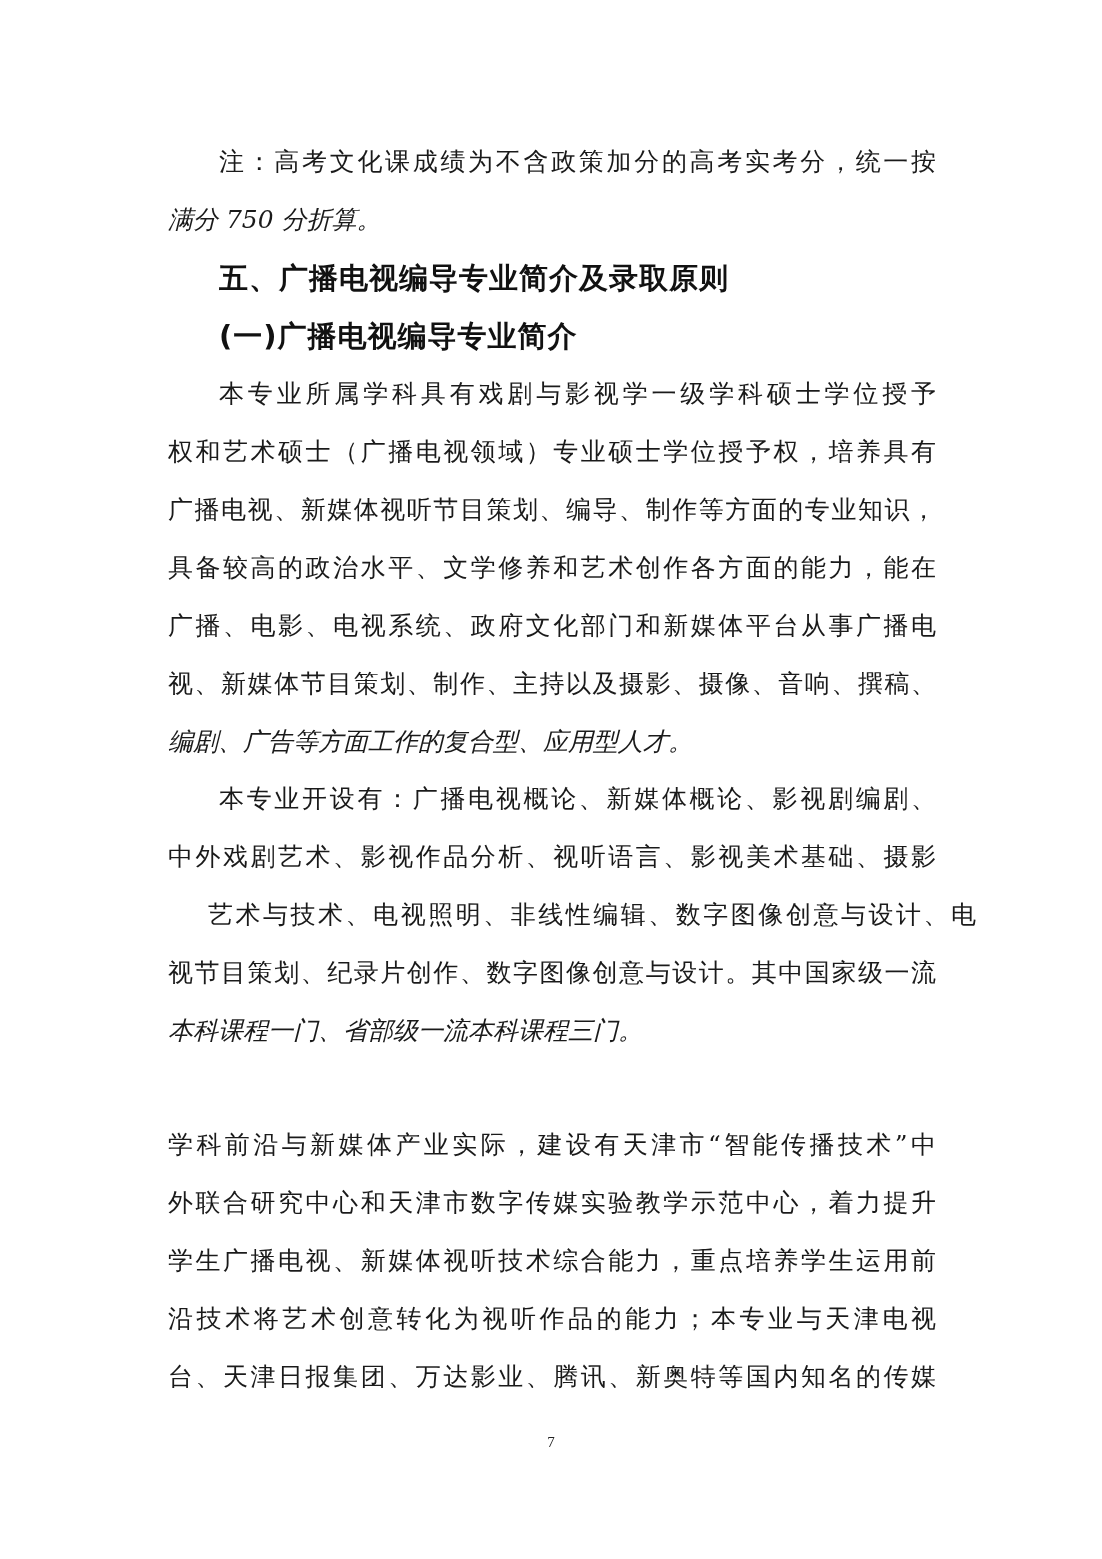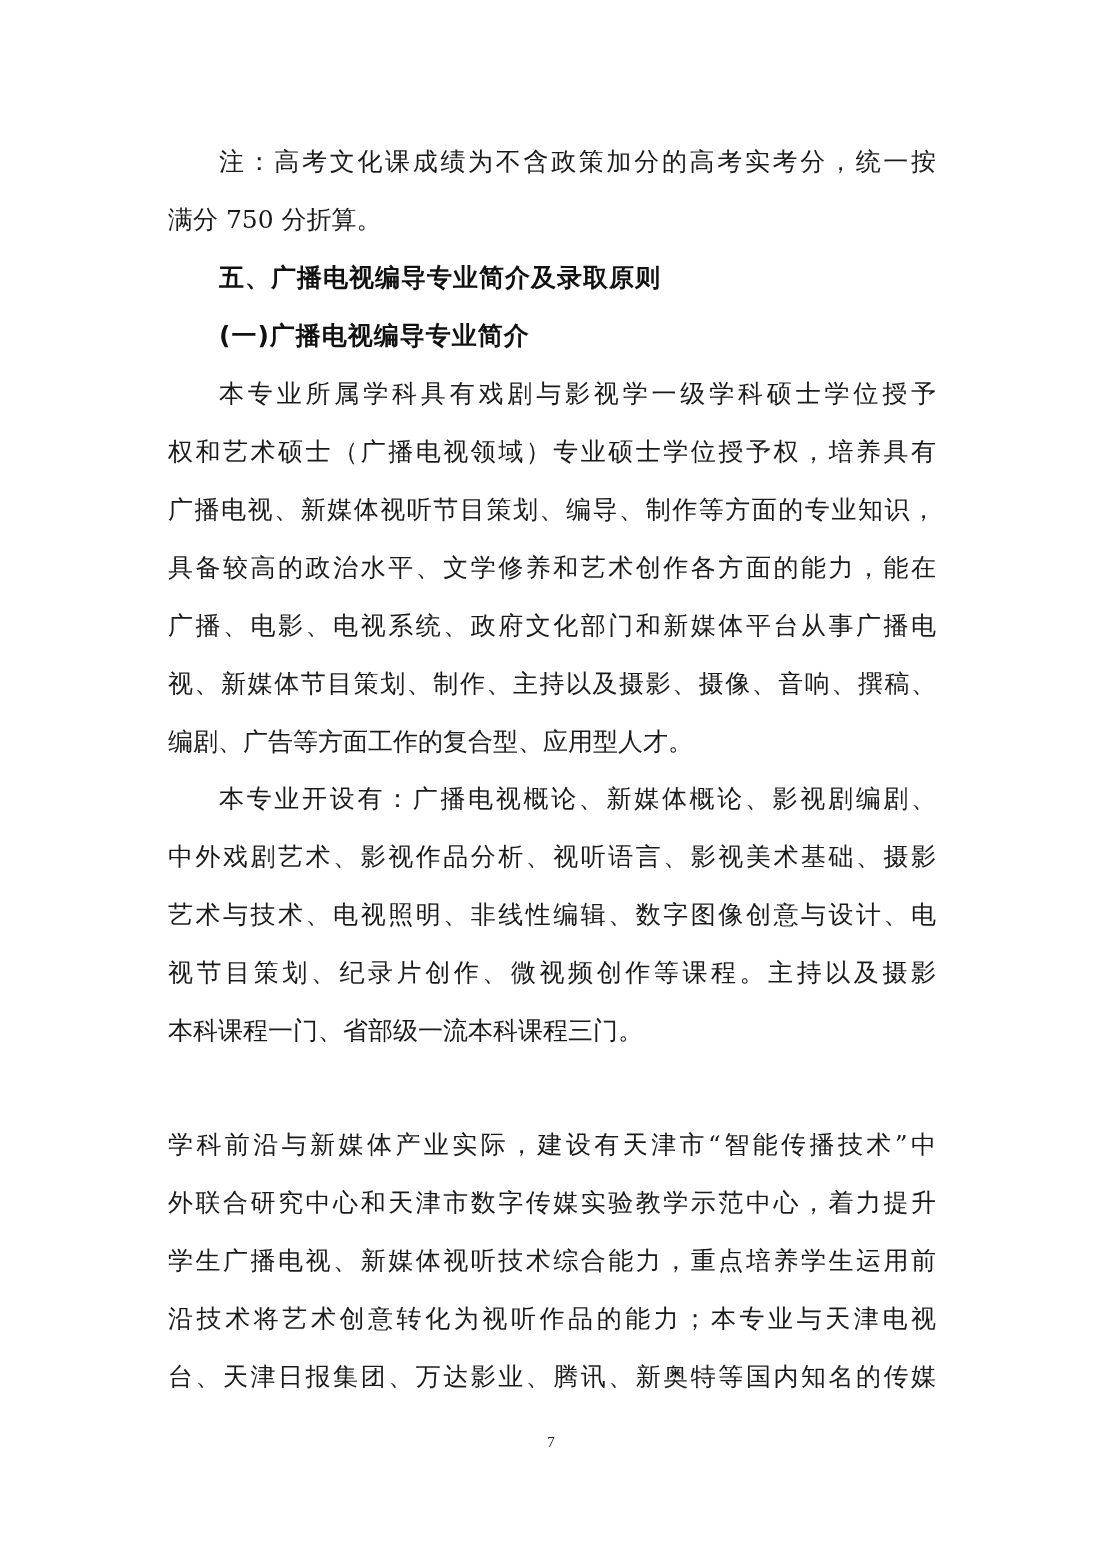--- a/index.html
+++ b/index.html
@@ -29,30 +29,31 @@
       height: 40px;
       font-size: 25px;
       line-height: 40px;
       white-space: nowrap;
       text-align: justify;
       text-align-last: justify;
       letter-spacing: 0px;
     }
     .line.last {
       text-align-last: left;
+      font-style: italic;
     }
     .line.indent {
       left: 219px;
       width: 717px;
     }
     .heading {
       position: absolute;
       left: 219px;
       height: 40px;
-      font-size: 25px;
+      font-size: 29px;
       line-height: 40px;
       white-space: nowrap;
       font-family: "DejaVu Sans", "Liberation Sans", sans-serif;
       font-weight: bold;
       color: #111111;
       letter-spacing: 1px;
     }
     .page-number {
       position: absolute;
       left: 0;
@@ -78,22 +79,22 @@
   <div class="line indent" style="top:374px;">本专业所属学科具有戏剧与影视学一级学科硕士学位授予</div>
   <div class="line" style="top:432px;">权和艺术硕士（广播电视领域）专业硕士学位授予权，培养具有</div>
   <div class="line" style="top:490px;">广播电视、新媒体视听节目策划、编导、制作等方面的专业知识，</div>
   <div class="line" style="top:606px;">广播、电影、电视系统、政府文化部门和新媒体平台从事广播电</div>
   <div class="line" style="top:548px;">具备较高的政治水平、文学修养和艺术创作各方面的能力，能在</div>
   <div class="line" style="top:664px;">视、新媒体节目策划、制作、主持以及摄影、摄像、音响、撰稿、</div>
   <div class="line last" style="top:722px;">编剧、广告等方面工作的复合型、应用型人才。</div>
 
   <div class="line" style="top:837px;">中外戏剧艺术、影视作品分析、视听语言、影视美术基础、摄影</div>
   <div class="line indent" style="top:779px;">本专业开设有：广播电视概论、新媒体概论、影视剧编剧、</div>
-  <div class="line" style="top:895px;">艺术与技术、电视照明、非线性编辑、数字图像创意与设计、电</div>
-  <div class="line" style="top:953px;">视节目策划、纪录片创作、微视频创作等课程。主持以及摄影</div>
+  <div class="line" style="top:895px;margin-left:40px;">艺术与技术、电视照明、非线性编辑、数字图像创意与设计、电</div>
+  <div class="line" style="top:953px;">视节目策划、纪录片创作、数字图像创意与设计。其中国家级一流</div>
   <div class="line last" style="top:1011px;">本科课程一门、省部级一流本科课程三门。</div>
 
   <div class="line" style="top:1125px;">学科前沿与新媒体产业实际，建设有天津市“智能传播技术”中</div>
   <div class="line" style="top:1183px;font-family:Liberation Serif, serif;">外联合研究中心和天津市数字传媒实验教学示范中心，着力提升</div>
   <div class="line" style="top:1241px;">学生广播电视、新媒体视听技术综合能力，重点培养学生运用前</div>
   <div class="line" style="top:1299px;">沿技术将艺术创意转化为视听作品的能力；本专业与天津电视</div>
   <div class="line" style="top:1357px;">台、天津日报集团、万达影业、腾讯、新奥特等国内知名的传媒</div>
 
   <div class="page-number">7</div>
 </div>

